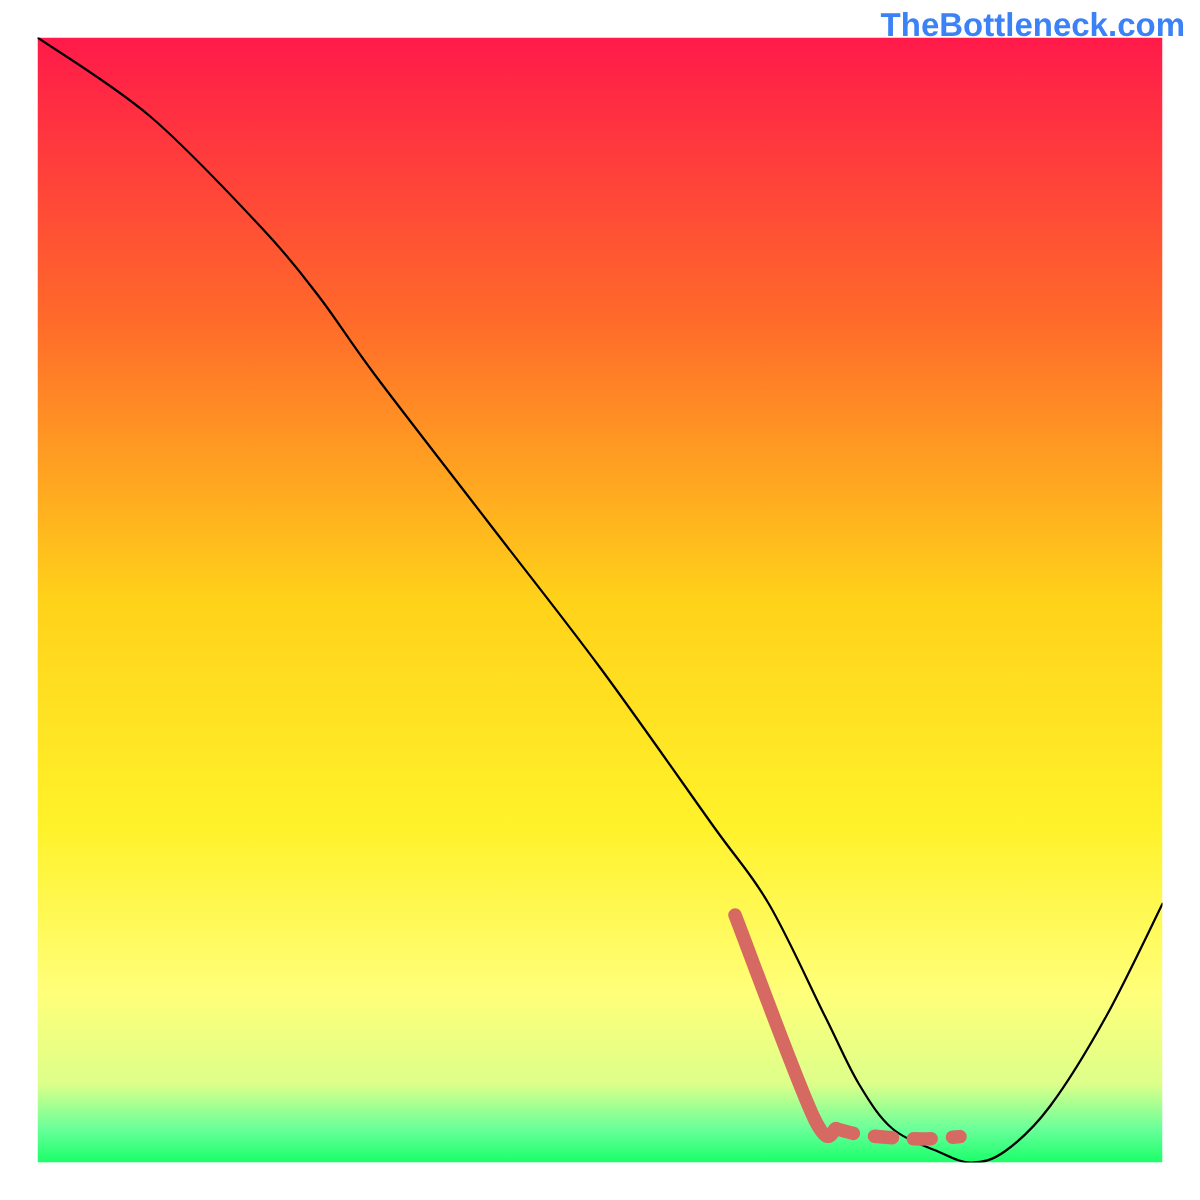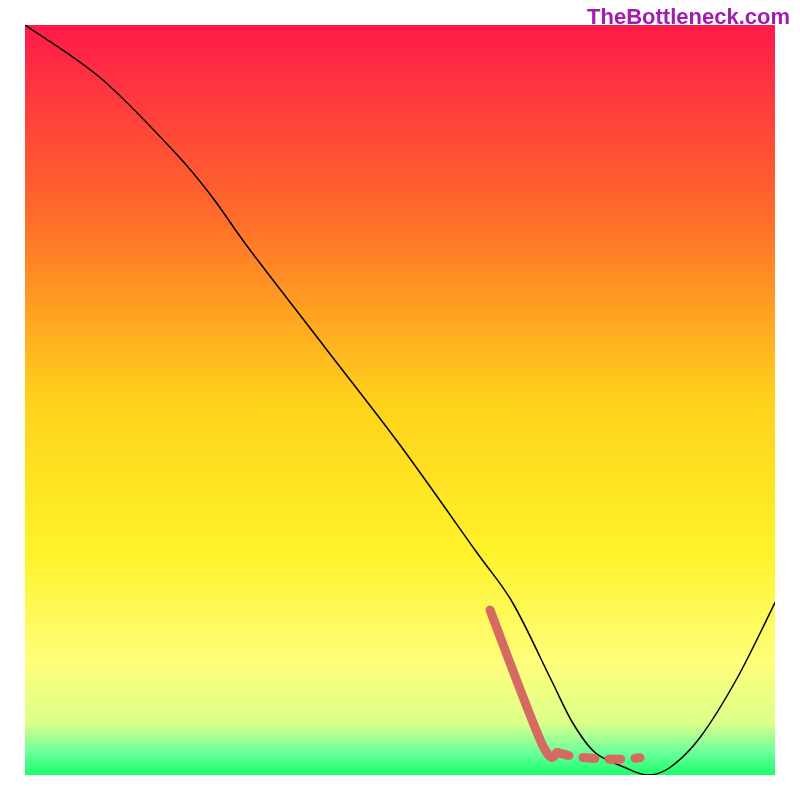--- a/index.html
+++ b/index.html
@@ -10,21 +10,21 @@
     position: relative;
     font-family: Arial, sans-serif;
     background: #fff;
   }
   .watermark {
     position: absolute;
     top: 4px;
     right: 10px;
     font-size: 22px;
     font-weight: bold;
-    color: #a21caf;
+    color: #3b82f6;
     z-index: 10;
   }
   .plot-area {
     position: absolute;
     left: 25px;
     top: 25px;
     width: 750px;
     height: 750px;
   }
   svg {

